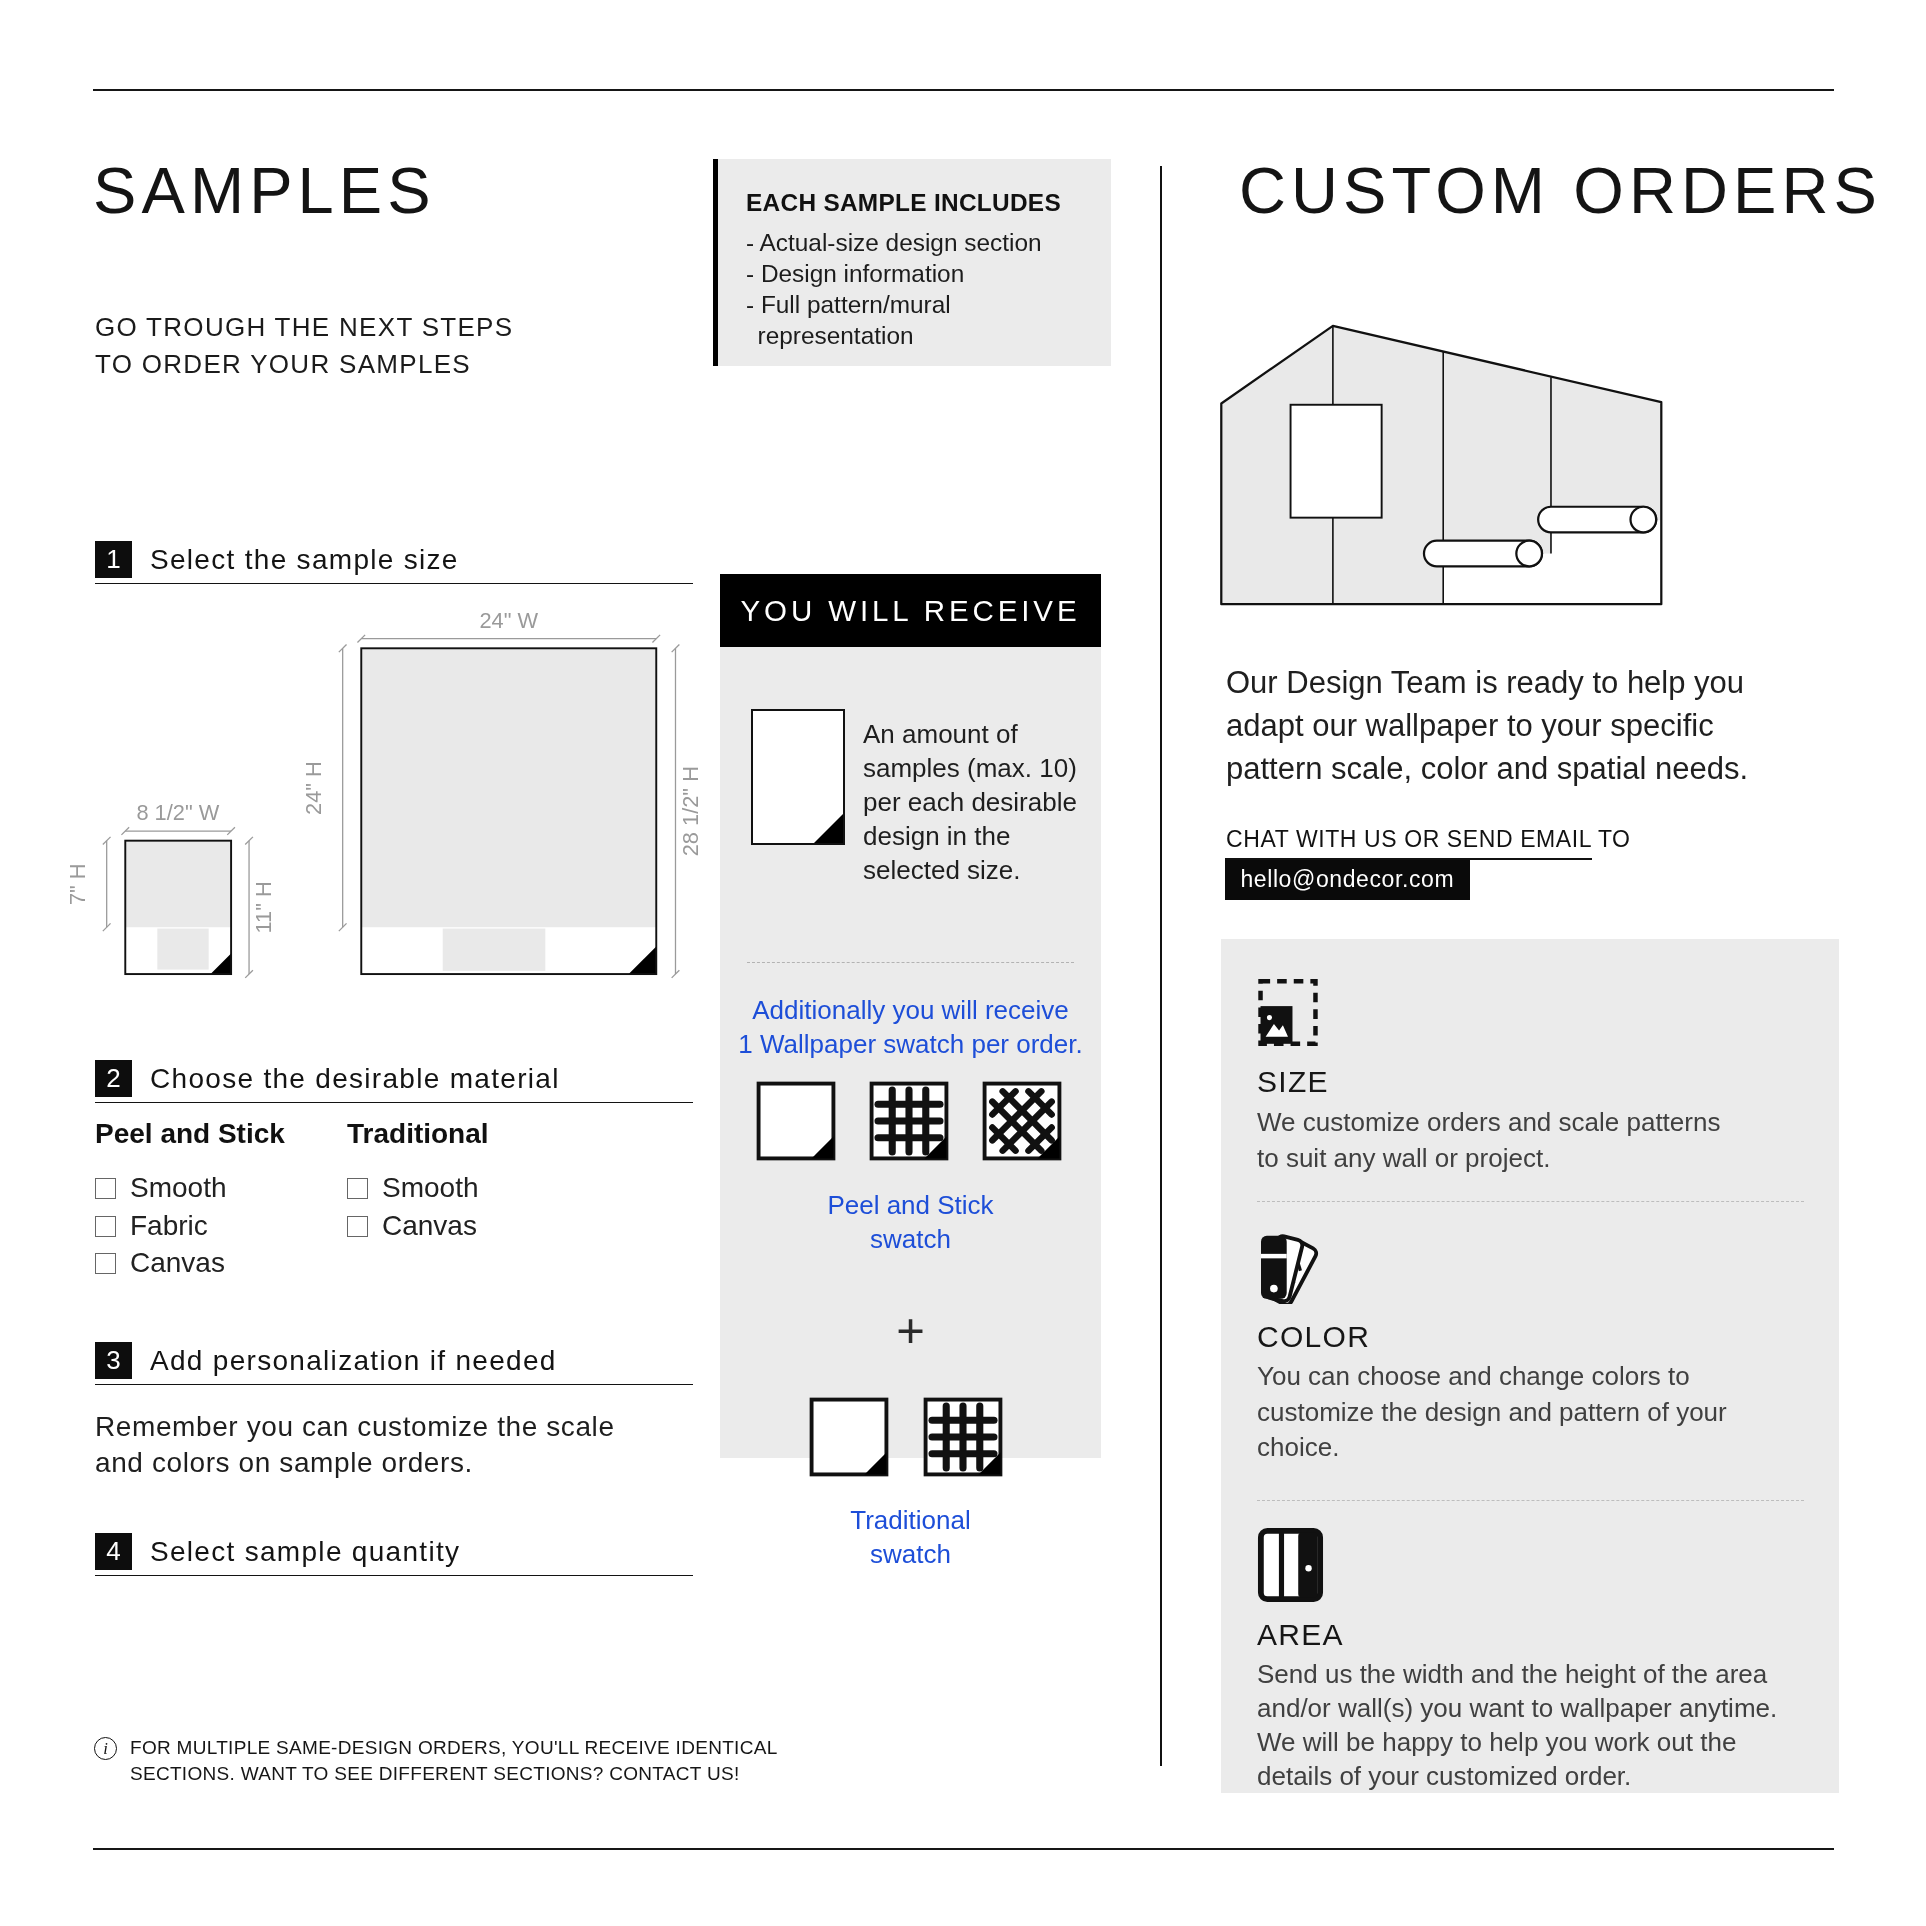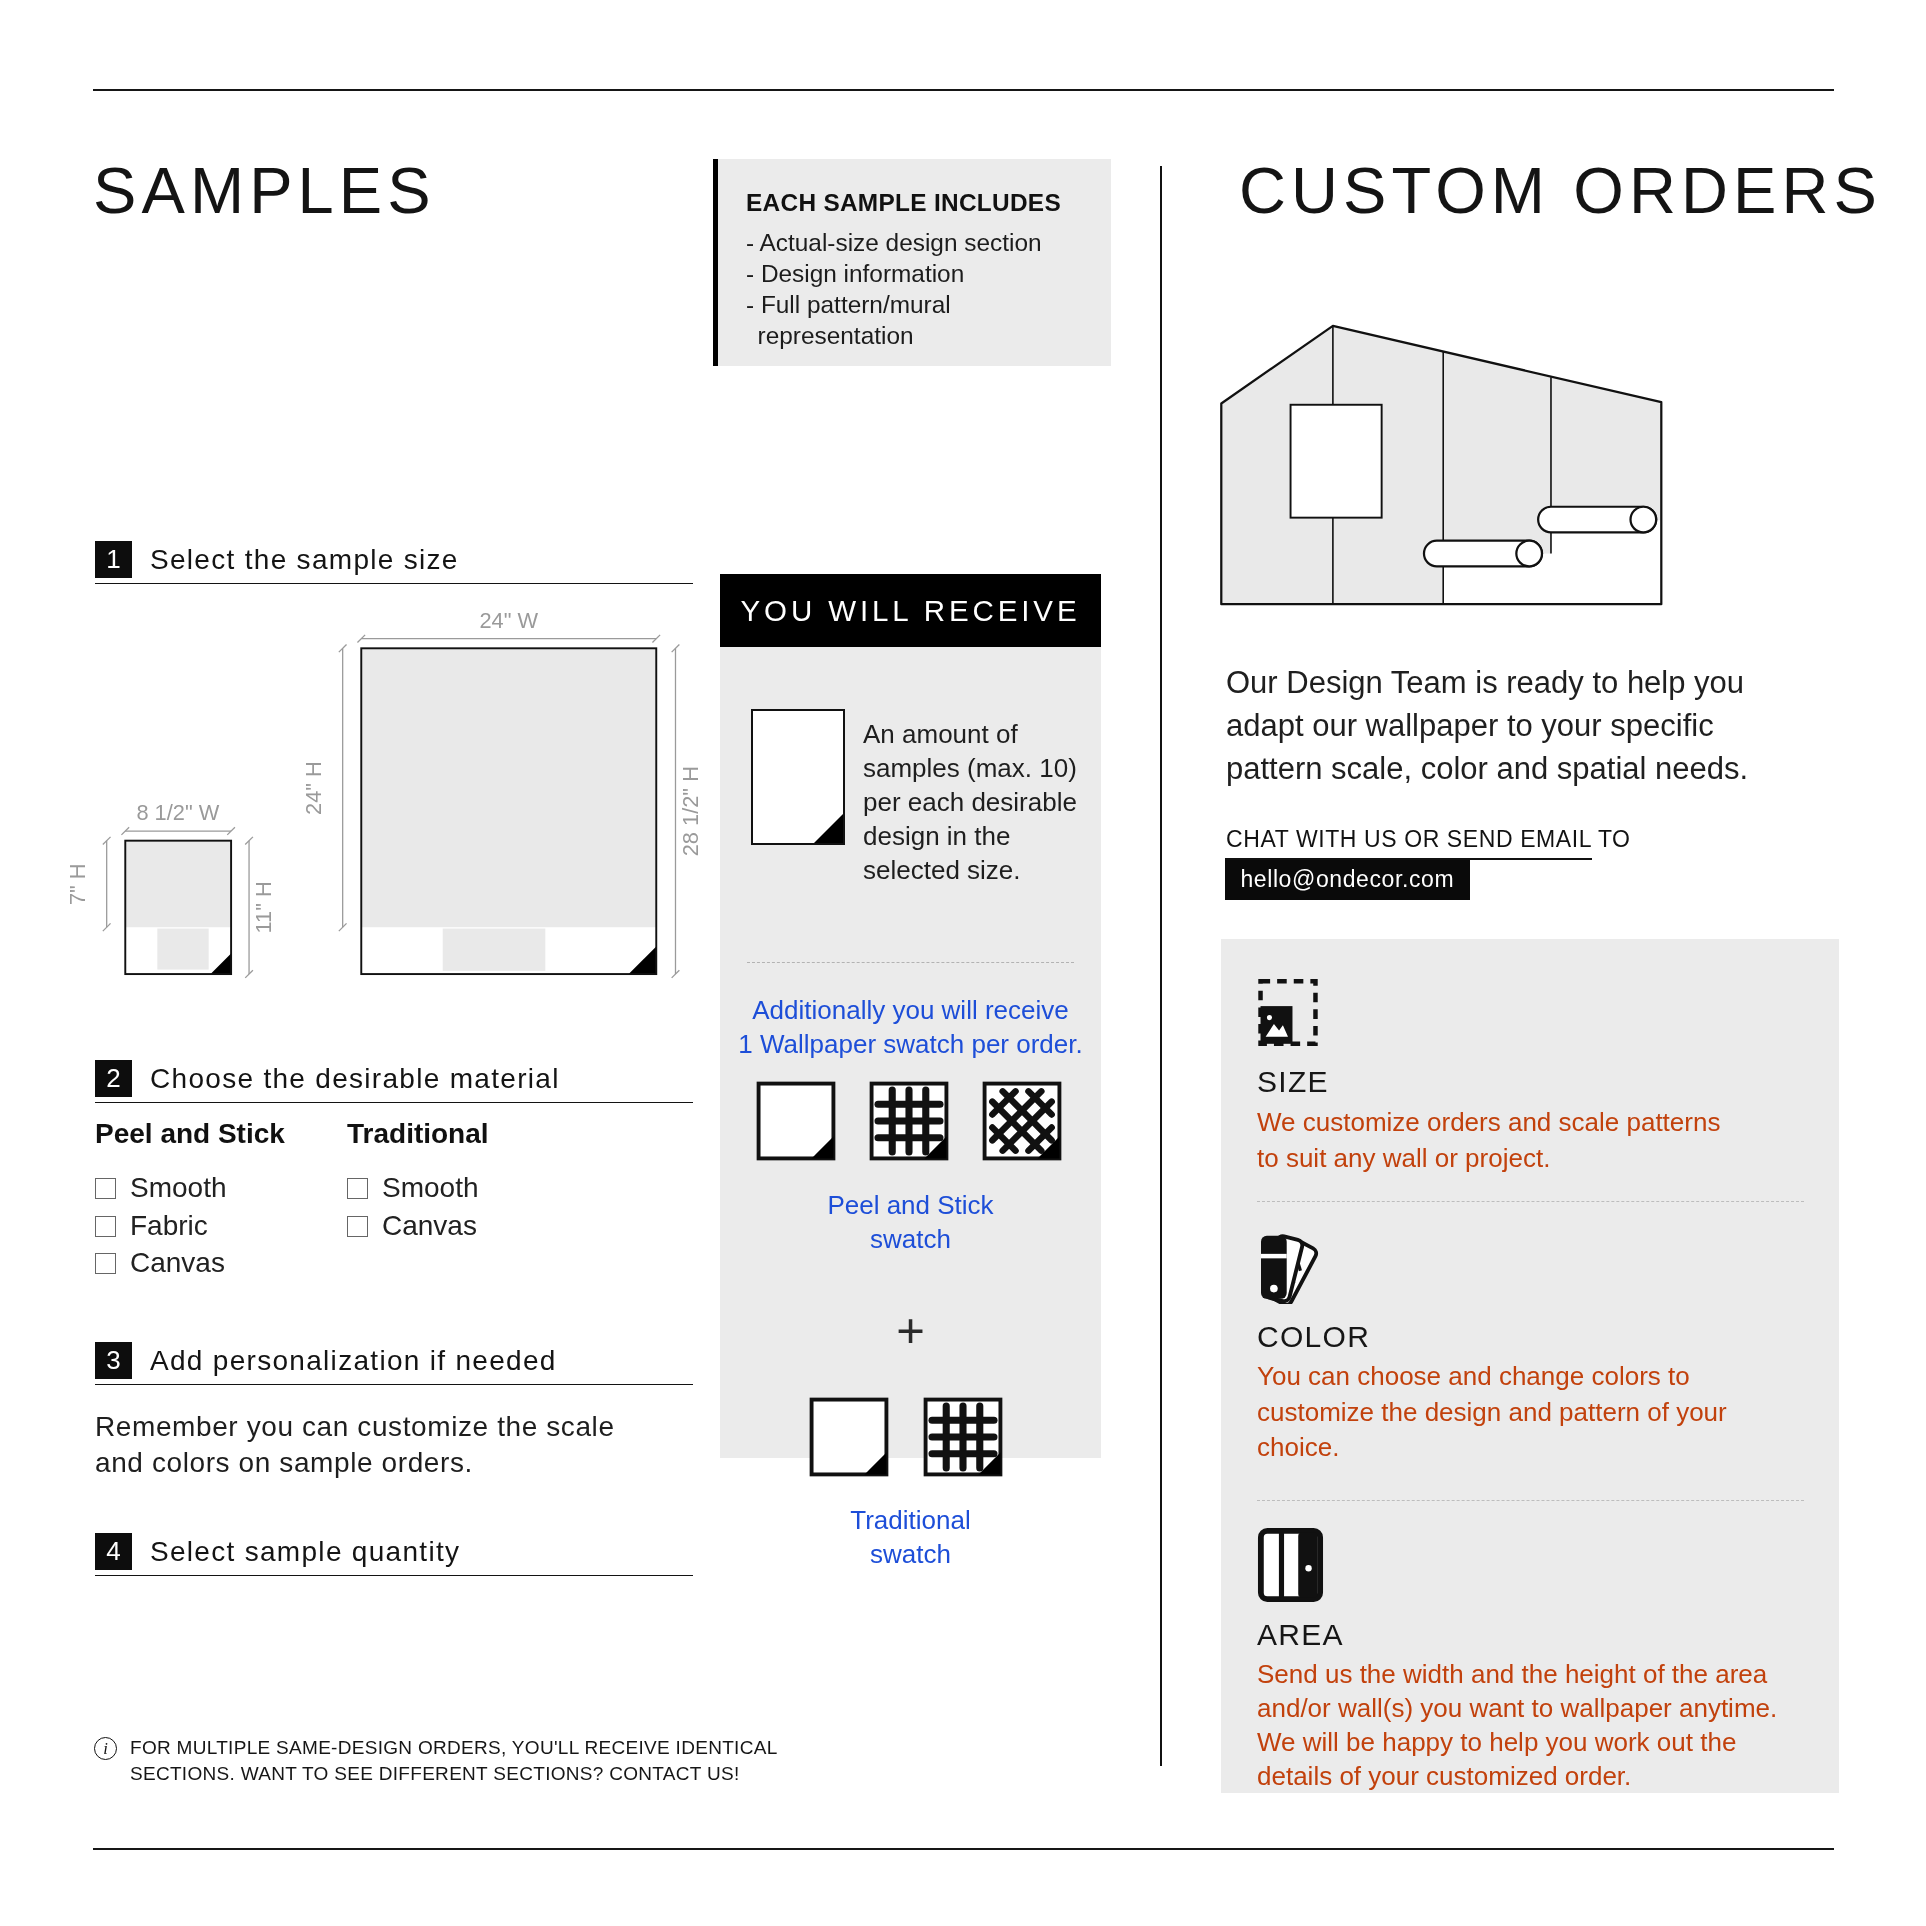--- a/index.html
+++ b/index.html
@@ -55,37 +55,41 @@
   .plus{position:absolute;left:0;width:100%;text-align:center;font-size:49px;font-weight:100;color:#2a2a2a;}
 
   
   .para-line{position:absolute;font-size:31px;font-weight:300;line-height:43px;color:#1f1f1f;white-space:nowrap;}
   .chat-label{position:absolute;left:1226px;top:826px;font-size:23px;font-weight:400;letter-spacing:0.6px;color:#121212;white-space:nowrap;}
   .chat-underline{position:absolute;left:1225px;top:858px;width:367px;height:1.9px;background:#111;}
   .email-box{position:absolute;left:1225px;top:860px;background:#0a0a0a;color:#fff;font-size:23px;font-weight:400;
              padding:6.4px 15.4px;letter-spacing:0.6px;white-space:nowrap;}
   .panel-right{position:absolute;left:1221px;top:939px;width:618px;height:854px;background:#ebebeb;}
   .pr-head{position:absolute;left:36px;font-size:30px;font-weight:300;letter-spacing:1.3px;color:#161616;}
-  .pr-line{position:absolute;left:36px;font-size:26px;font-weight:300;color:#c2410c;white-space:nowrap;}
+  .pr-line{position:absolute;left:36px;font-size:26px;font-weight:300;color:#404040;white-space:nowrap;}
   .dashed-right{position:absolute;left:36px;width:547px;border-top:1.3px dashed #bdbdbd;}
   .pr-icon{position:absolute;left:36px;}
 
   svg text{font-family:"Liberation Sans",sans-serif;}
 </style>
 </head>
 <body>
 
 <div class="page">
 
   <div class="rule" style="top:89px;"></div>
   <div class="rule" style="top:1848px;"></div>
   <div class="vdivider"></div>
 
   <div class="h1" style="left:93px;top:153px;">SAMPLES</div>
 
+  <div class="subtitle">
+    <div>GO TROUGH THE NEXT STEPS</div>
+    <div>TO ORDER YOUR SAMPLES</div>
+  </div>
 
   <div class="step" style="top:541px;">
     <div class="step-num">1</div>
     <div class="step-title">Select the sample size</div>
   </div>
   <div class="step" style="top:1060px;">
     <div class="step-num">2</div>
     <div class="step-title">Choose the desirable material</div>
   </div>
   <div class="step" style="top:1342px;">

